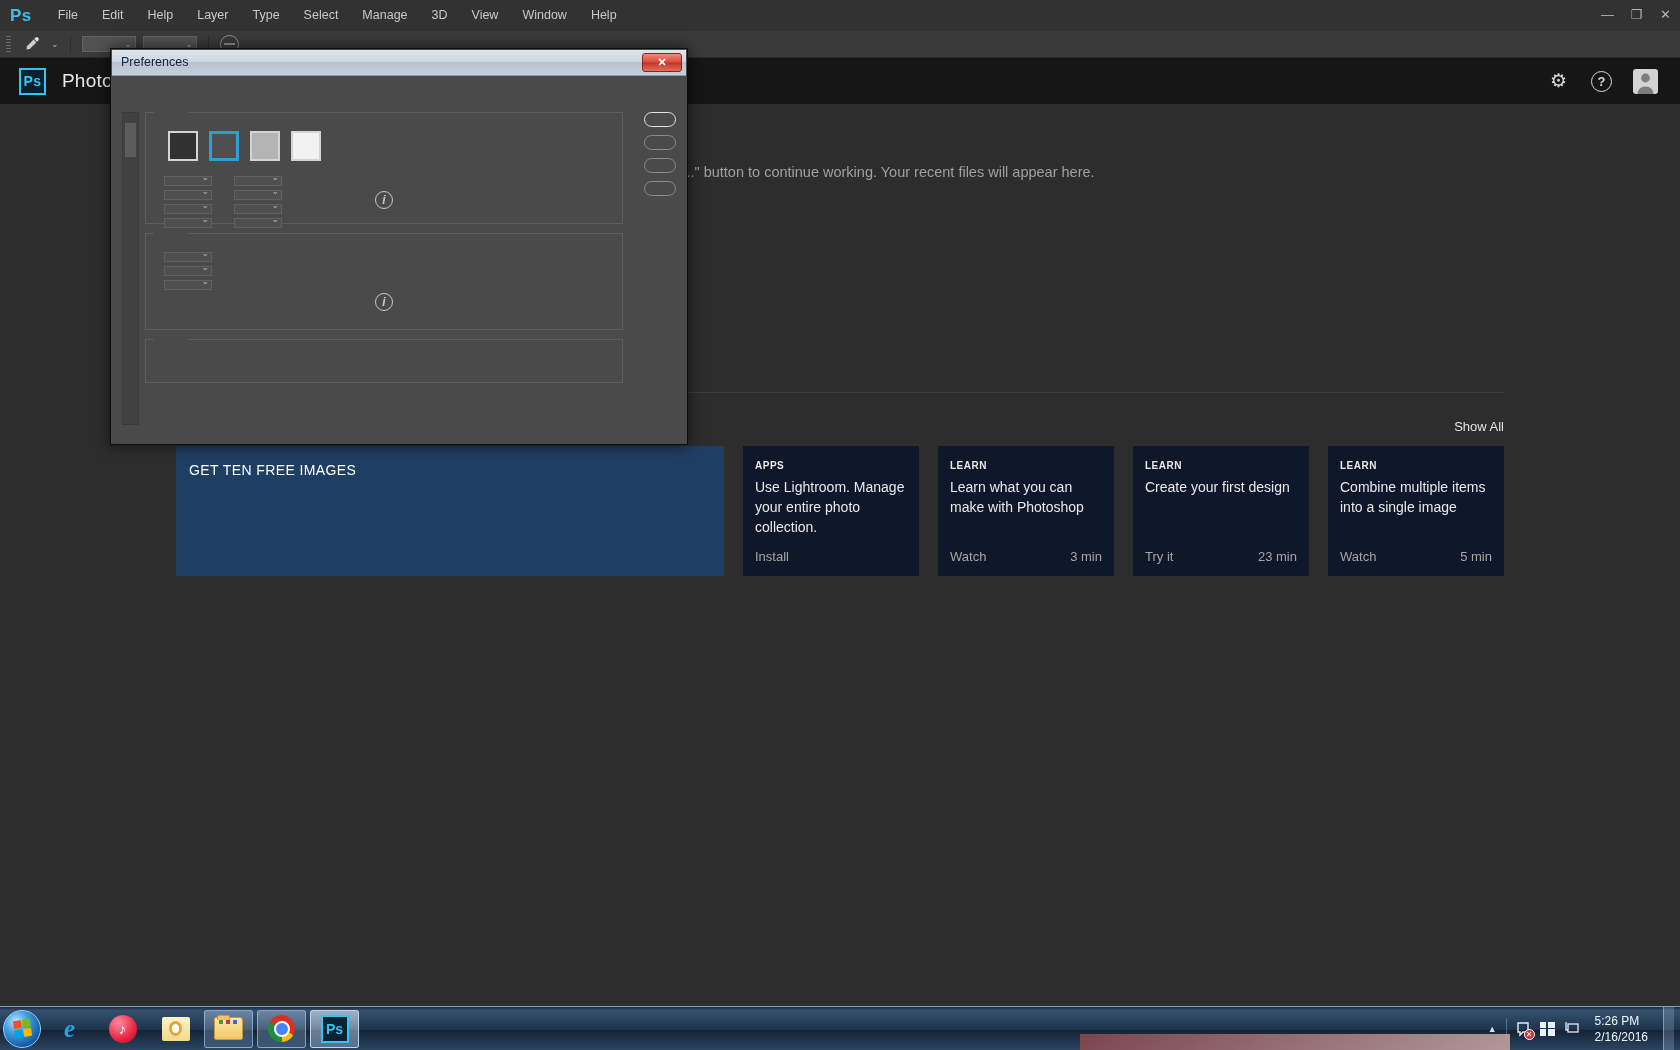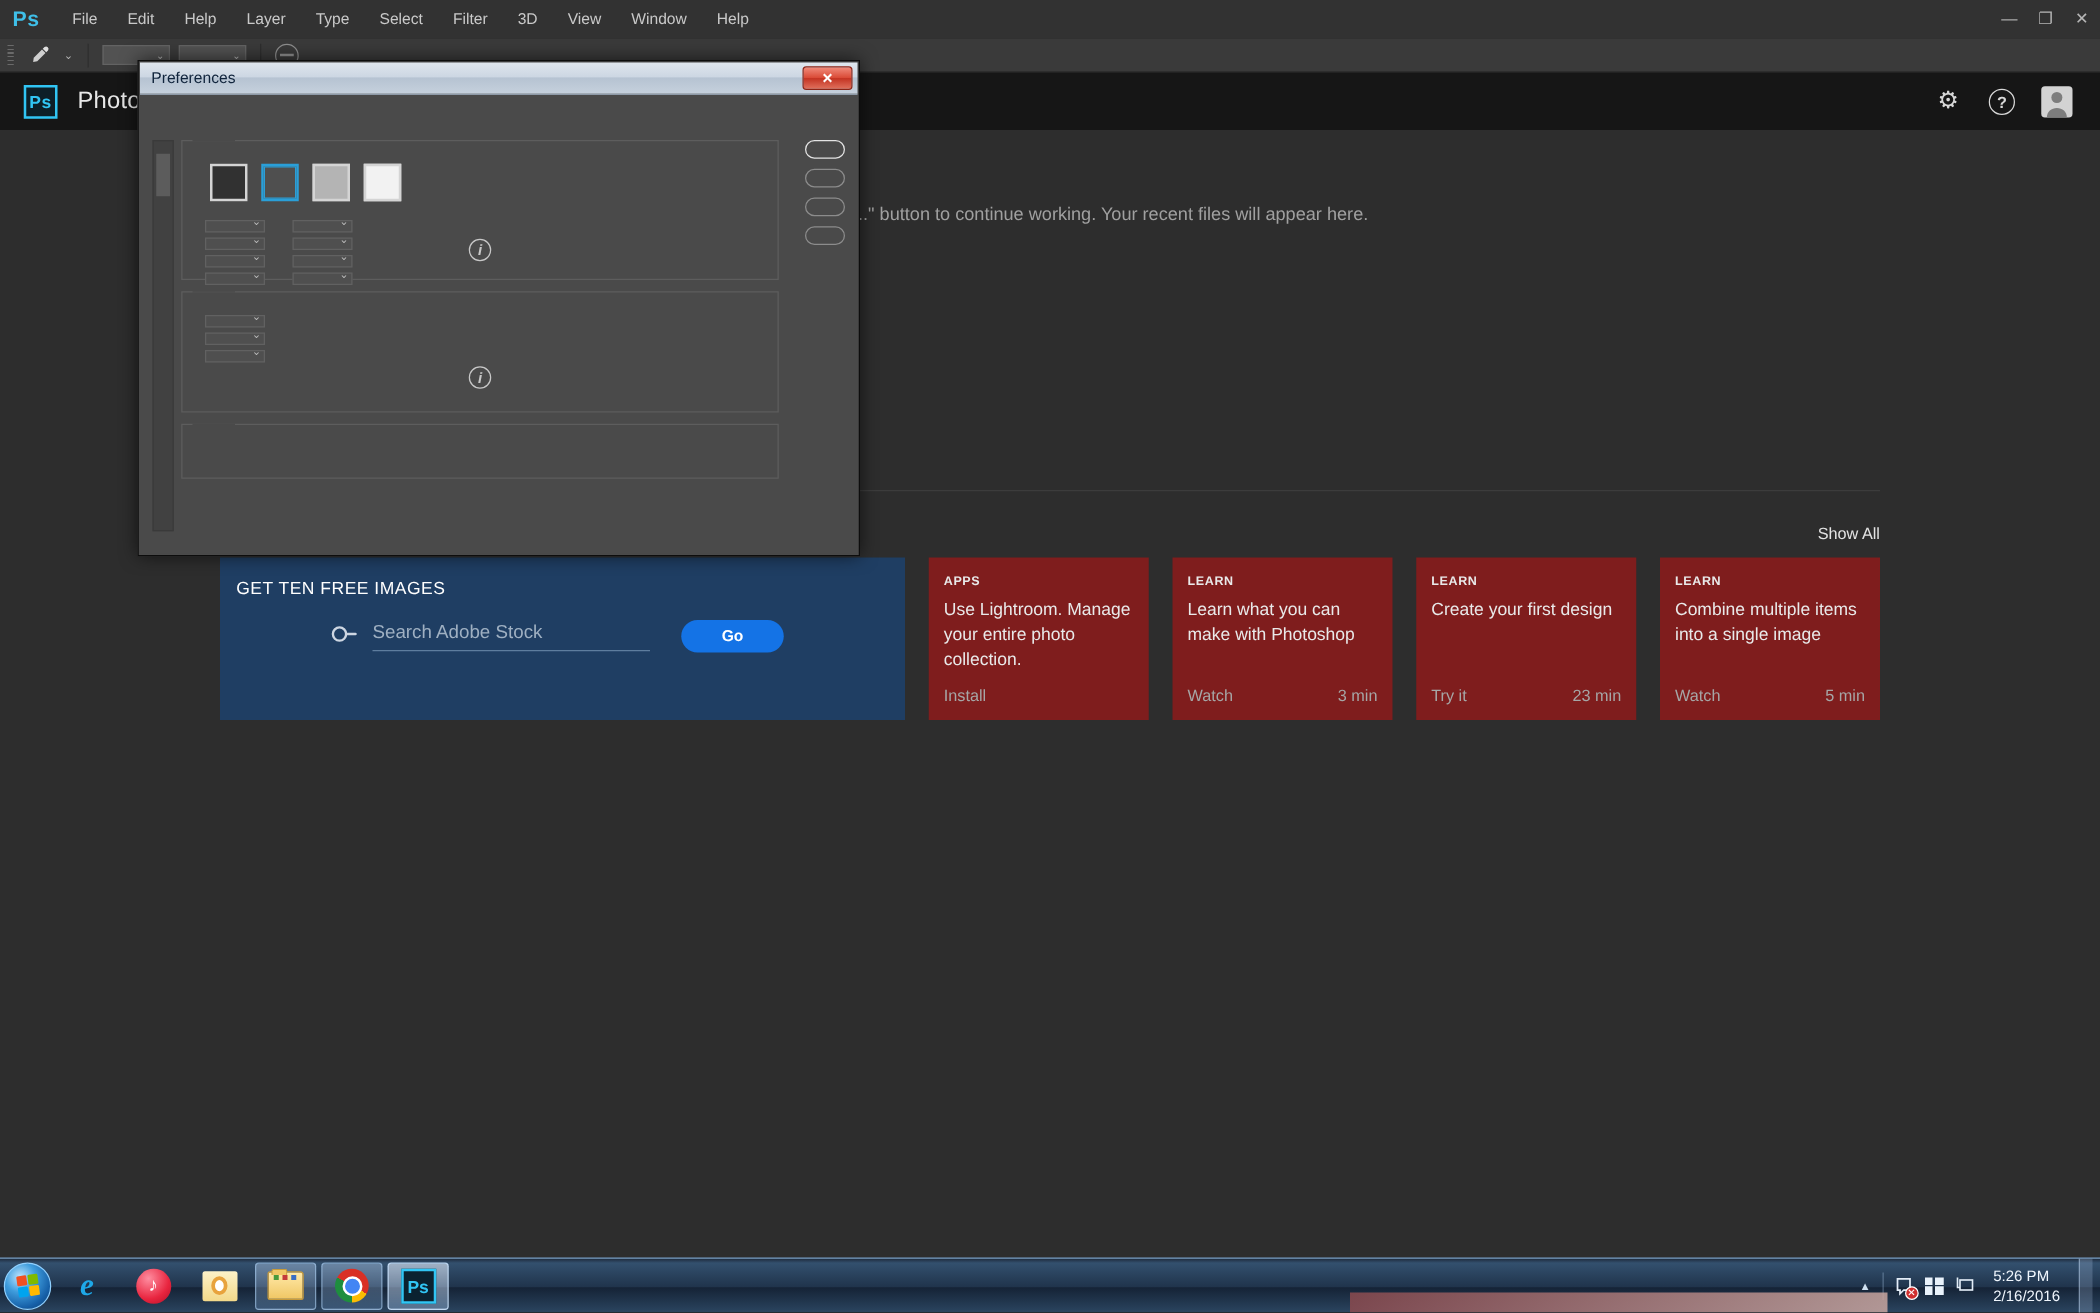--- a/index.html
+++ b/index.html
@@ -103,21 +103,21 @@
   .search-field {
     width: 222px; border-bottom:1px solid #5e7governing; border-bottom:1px solid #5e7d9e; padding-bottom:5px;
   }
   .search-field span { color:#9fb0c2; font-size:15px; }
   .go-btn {
     width:82px; height:26px; border-radius:13px; background:#1473e6; color:#fff;
     font-size:12.5px; font-weight:bold; display:flex; align-items:center; justify-content:center;
     margin-left:12px; cursor:pointer;
   }
 
-  .card { flex:1; background:#7f1d1d; position:relative; min-width:0; }
+  .card { flex:1; background:#0f172a; position:relative; min-width:0; }
   .card-kicker {
     position:absolute; top:14px; left:12px; color:#e9e9e9; font-size:10px;
     font-weight:bold; letter-spacing:.5px;
   }
   .card-title {
     position:absolute; top:31px; left:12px; right:11px; color:#e9e9e9;
     font-size:14px; line-height:20px;
   }
   .card-action { position:absolute; bottom:12px; left:12px; color:#a6a6a6; font-size:13px; }
   .card-dur    { position:absolute; bottom:12px; right:12px; color:#a6a6a6; font-size:13px; }
@@ -262,21 +262,21 @@
   <div class="ps-window">
 
     <div class="menubar">
       <div class="ps-logo-sm">Ps</div>
       <div class="menu-item">File</div>
       <div class="menu-item">Edit</div>
       <div class="menu-item">Help</div>
       <div class="menu-item">Layer</div>
       <div class="menu-item">Type</div>
       <div class="menu-item">Select</div>
-      <div class="menu-item">Filter</div>
+      <div class="menu-item">Manage</div>
       <div class="menu-item">3D</div>
       <div class="menu-item">View</div>
       <div class="menu-item">Window</div>
       <div class="menu-item">Help</div>
 
       <div class="winbtns">
         <div class="winbtn">—</div>
         <div class="winbtn">❐</div>
         <div class="winbtn close">✕</div>
       </div>
@@ -319,32 +319,20 @@
 
     <div class="ps-body">
       <div class="recent-msg">click the "Open..." button to continue working. Your recent files will appear here.</div>
       <div class="divider"></div>
       <div class="show-all">Show All</div>
 
       <div class="tiles">
 
         <div class="stock-panel">
           <div class="stock-label">GET TEN FREE IMAGES</div>
-          <div class="stock-row">
-            <div class="search-glyph">
-              <svg width="19" height="19" viewBox="0 0 19 19">
-                <circle cx="8" cy="8" r="5.3" fill="none" stroke="#cdd6e2" stroke-width="1.9"></circle>
-                <line x1="11.8" y1="11.8" x2="17" y2="17" stroke="#cdd6e2" stroke-width="2.1" stroke-linecap="round"></line>
-              </svg>
-            </div>
-            <div class="search-field">
-              <span>Search Adobe Stock</span>
-            </div>
-            <div class="go-btn">Go</div>
-          </div>
         </div>
 
         <div class="card">
           <div class="card-kicker">APPS</div>
           <div class="card-title">Use Lightroom. Manage your entire photo collection.</div>
           <div class="card-action">Install</div>
           <div class="card-dur"></div>
         </div>
 
         <div class="card">

